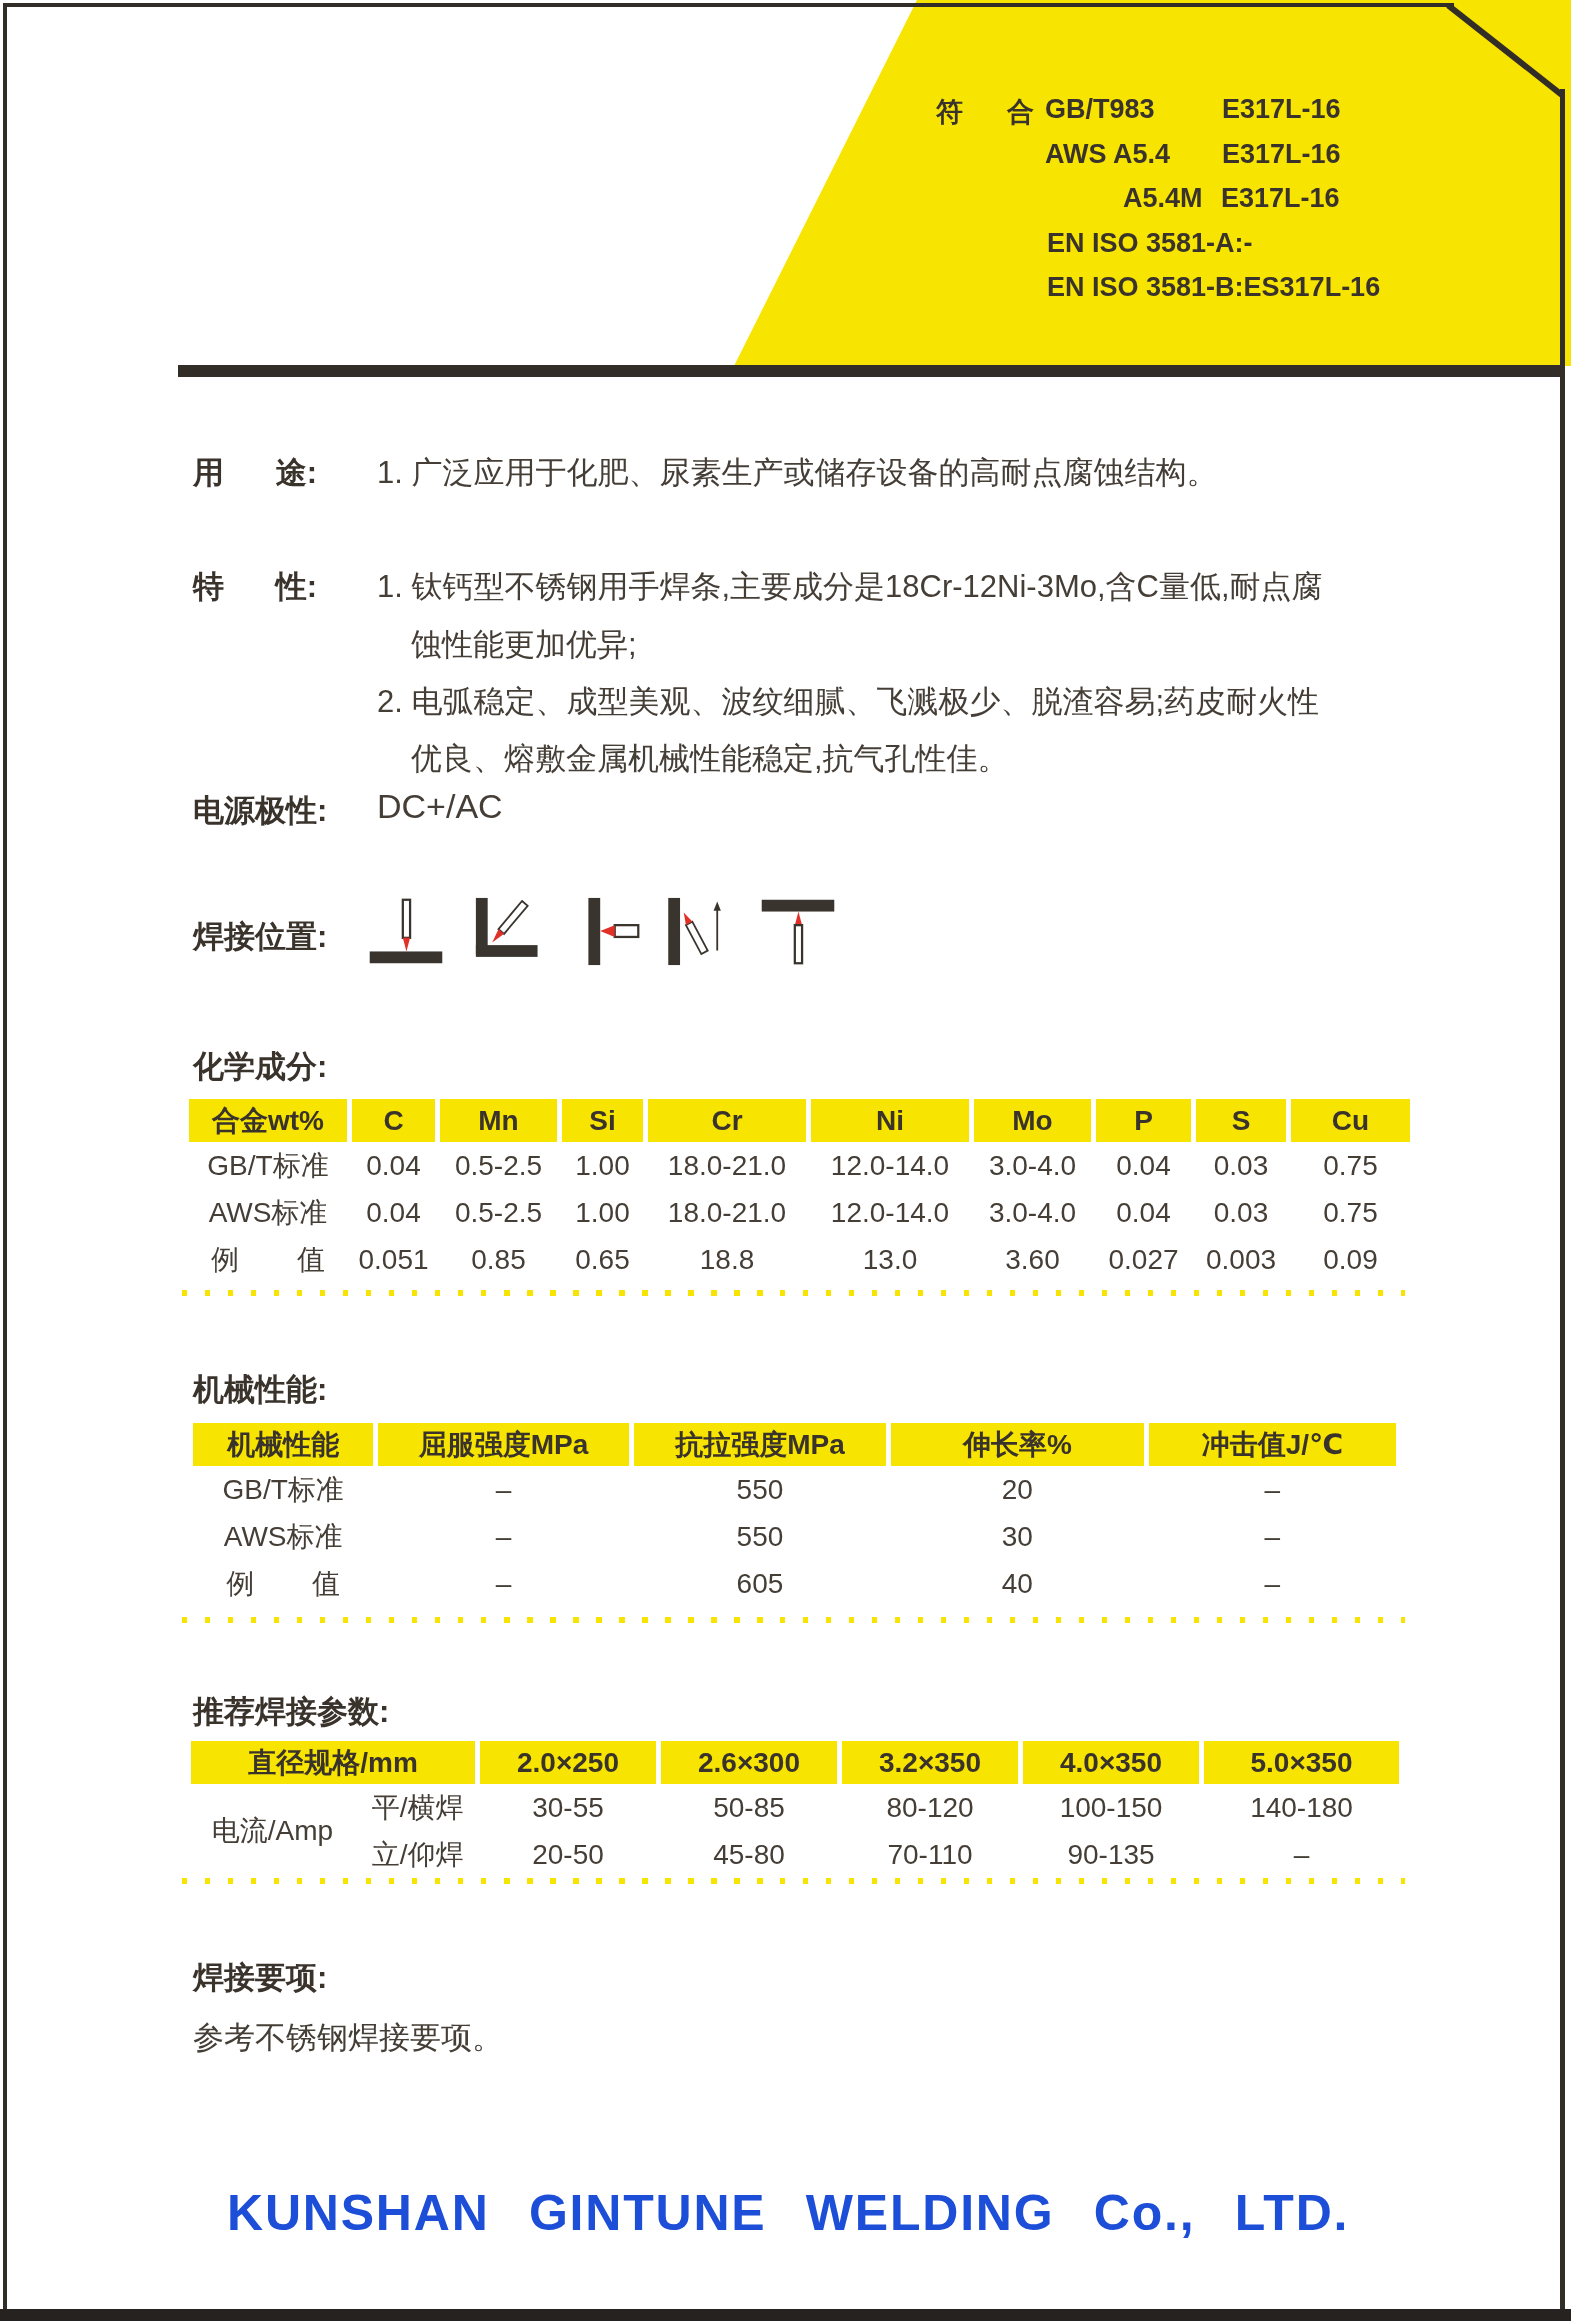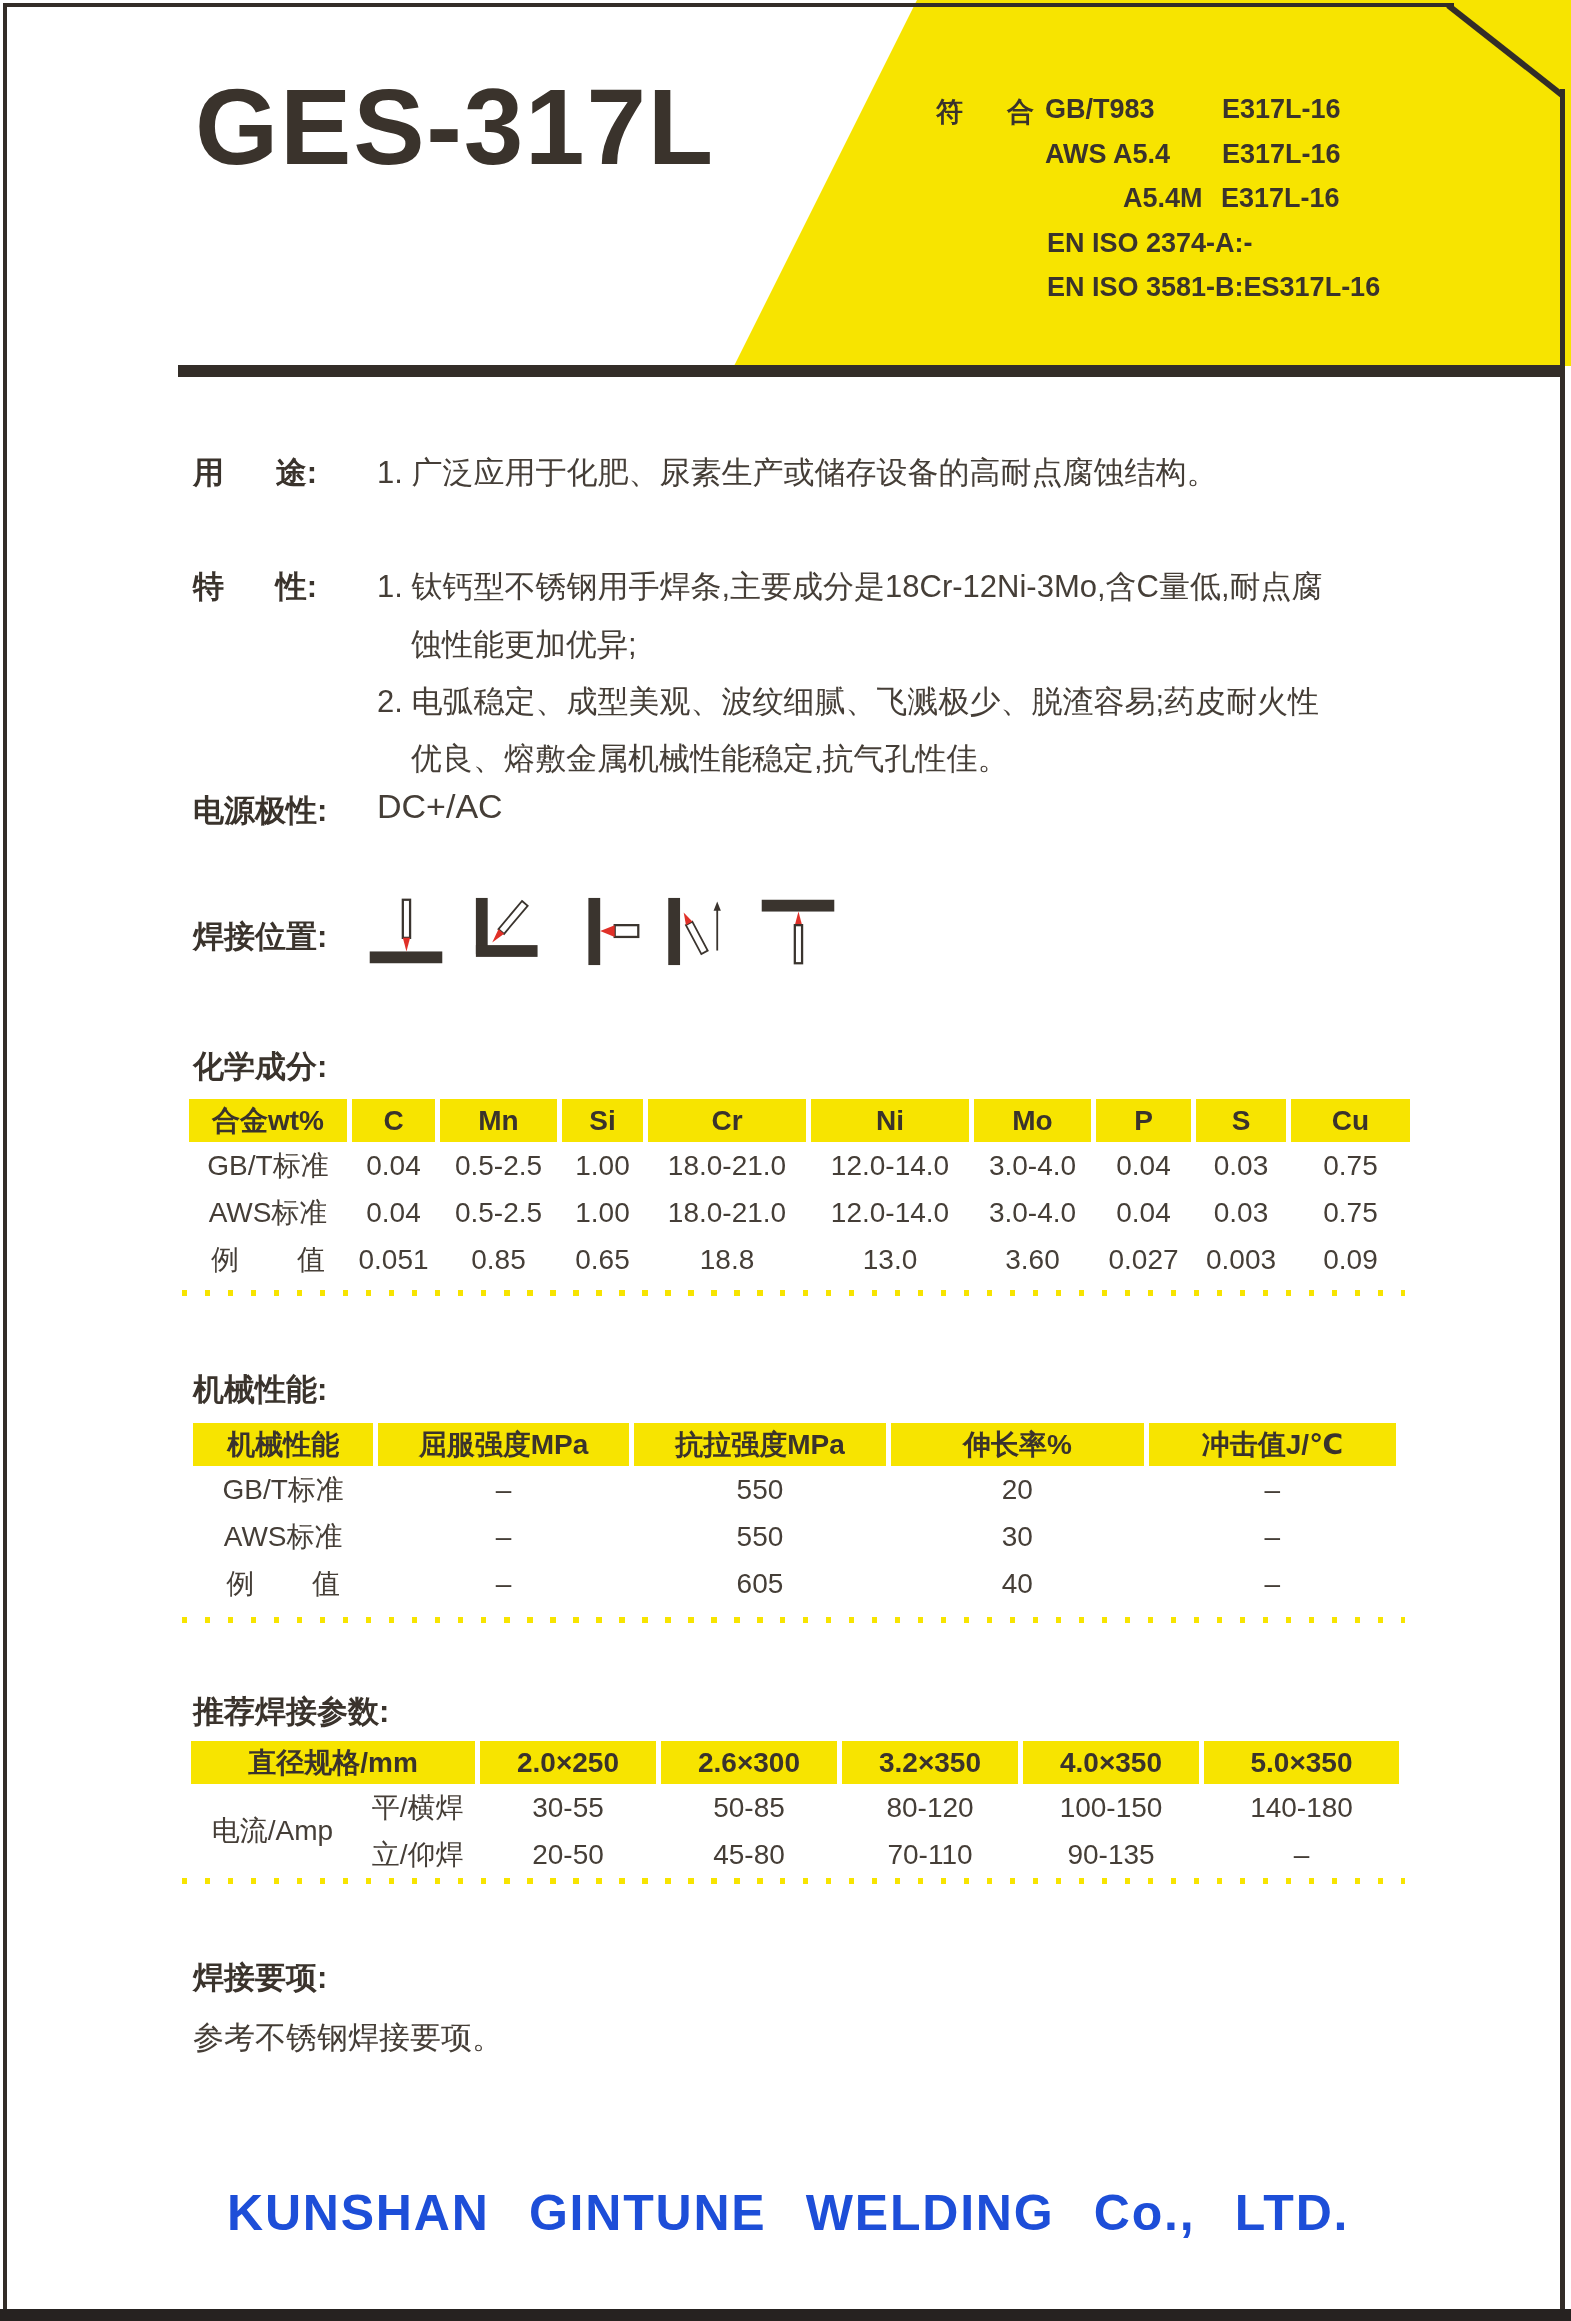--- a/index.html
+++ b/index.html
@@ -76,41 +76,40 @@
     letter-spacing:1.8px;word-spacing:23.6px;white-space:nowrap;
   }
 </style>
 </head>
 <body>
 
 <div class="page">
 
   <div class="yellow-block"></div>
 
-  <div class="title">GES-317L</div>
 
   <div class="compliance">
     <div class="cl cl1">
       <span class="lab">
         <span>符</span>
         <span>合</span>
       </span>
       <span class="std">GB/T983</span>
       <span class="grade">E317L-16</span>
     </div>
     <div class="cl cl2">
       <span class="std">AWS A5.4</span>
       <span class="grade">E317L-16</span>
     </div>
     <div class="cl cl3">
       <span class="std">A5.4M</span>
       <span class="grade">E317L-16</span>
     </div>
     <div class="cl cl4">
-      <span class="std">EN ISO 2374-A:-</span>
+      <span class="std">EN ISO 3581-A:-</span>
     </div>
     <div class="cl cl5">
       <span class="std">EN ISO 3581-B:ES317L-16</span>
     </div>
   </div>
 
   <div class="frame top"></div>
   <div class="frame left"></div>
   <div class="frame right"></div>
   <div class="frame diag"></div>

